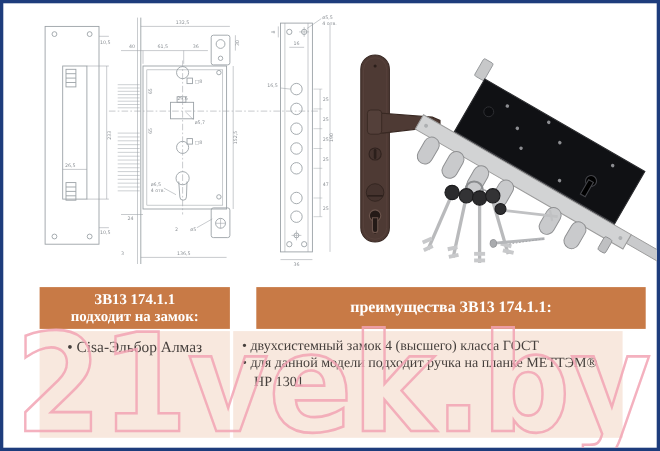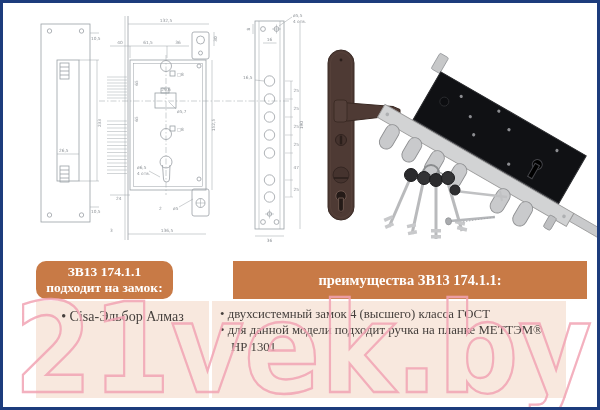--- a/index.html
+++ b/index.html
@@ -5,21 +5,21 @@
   html,body{margin:0;padding:0;background:#e8e8e8;}
   .stage{
     position:relative;width:600px;height:410px;box-sizing:border-box;
     background:#ffffff;border:3px solid #1d3c7c;overflow:hidden;
     font-family:"Liberation Serif",serif;
   }
   .drawings{position:absolute;left:0;top:0;z-index:1;}
   
   .cell{position:absolute;box-sizing:border-box;z-index:10;}
   .hdr{background:#c87a46;color:#ffffff;font-weight:bold;display:flex;align-items:center;justify-content:center;text-align:center;}
-  .hdr-left{left:33px;top:258px;width:137px;height:38px;font-size:13.5px;line-height:1.22;flex-direction:column;border-radius:10px;}
+  .hdr-left{left:33px;top:258px;width:173px;height:38px;font-size:13.5px;line-height:1.22;flex-direction:column;}
   .hdr-right{left:209px;top:258px;width:354px;height:38px;font-size:14.5px;margin-left:21px;}
   .bdy{background:#f8e8de;color:#453f3c;}
   .bdy-left{left:33px;top:298px;width:173px;height:97px;font-size:14px;text-align:center;padding-top:8px;}
   .bdy-right{left:209px;top:298px;width:354px;height:97px;}
   .bdy-left .item::before,.bdy-right li::before{content:"\2022\00a0";}
   .bdy-right ul{margin:5px 0 0 8px;padding:0;width:324px;}
   .bdy-right li{list-style:none;padding-left:11px;text-indent:-11px;font-size:12.8px;line-height:1.27;}
   
   .wm{position:absolute;left:0;top:0;z-index:40;pointer-events:none;}
   

